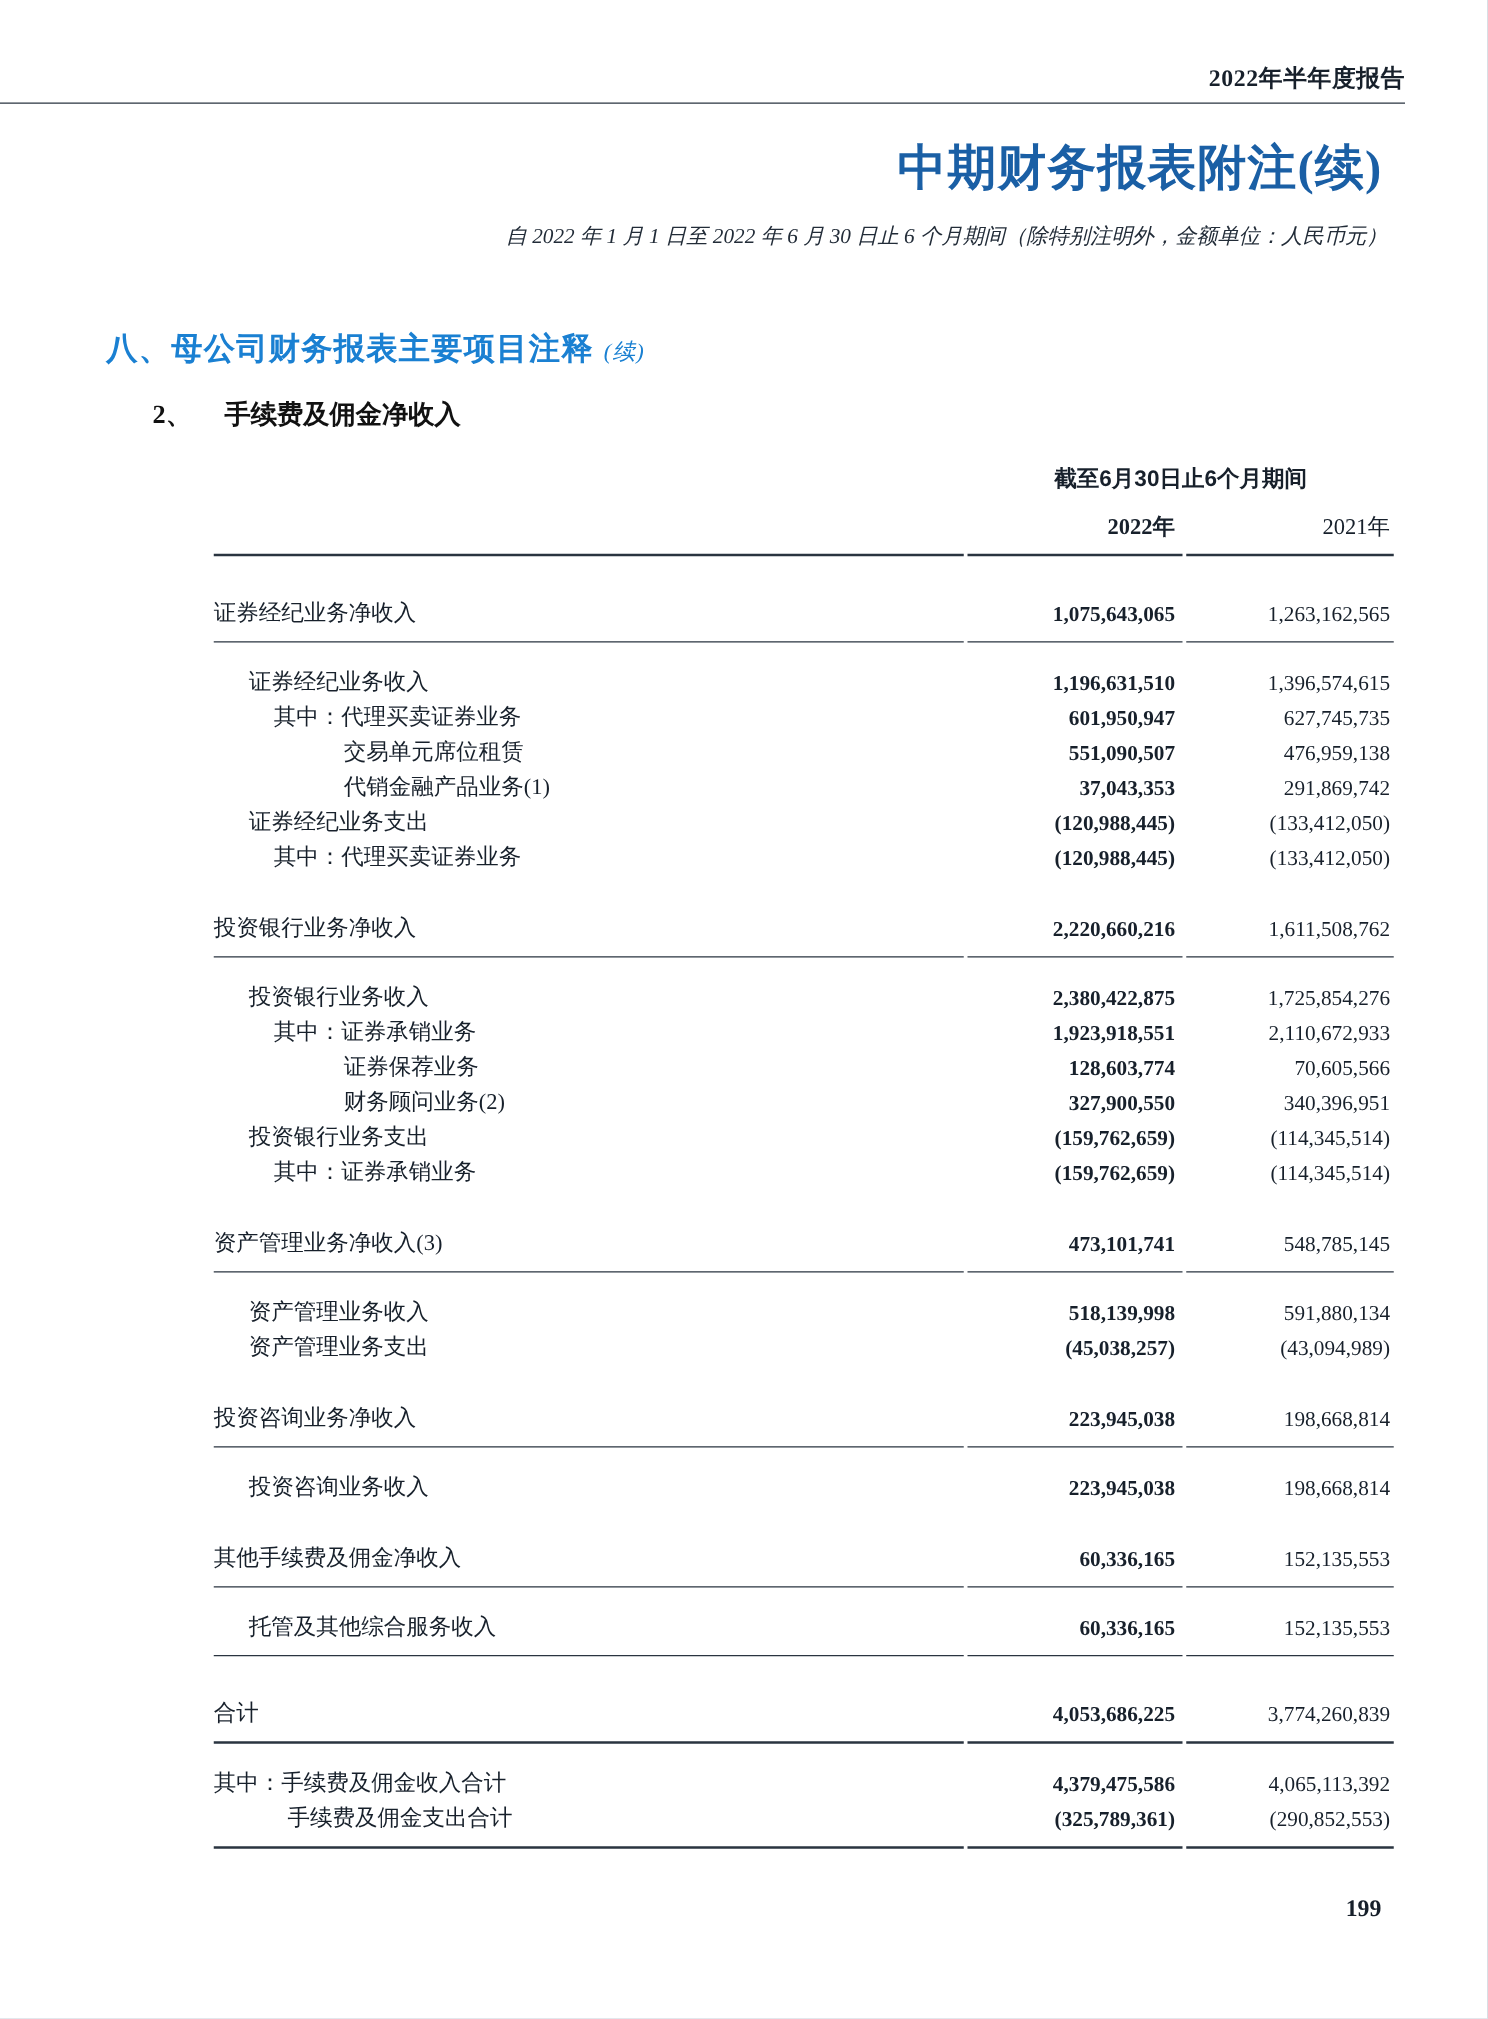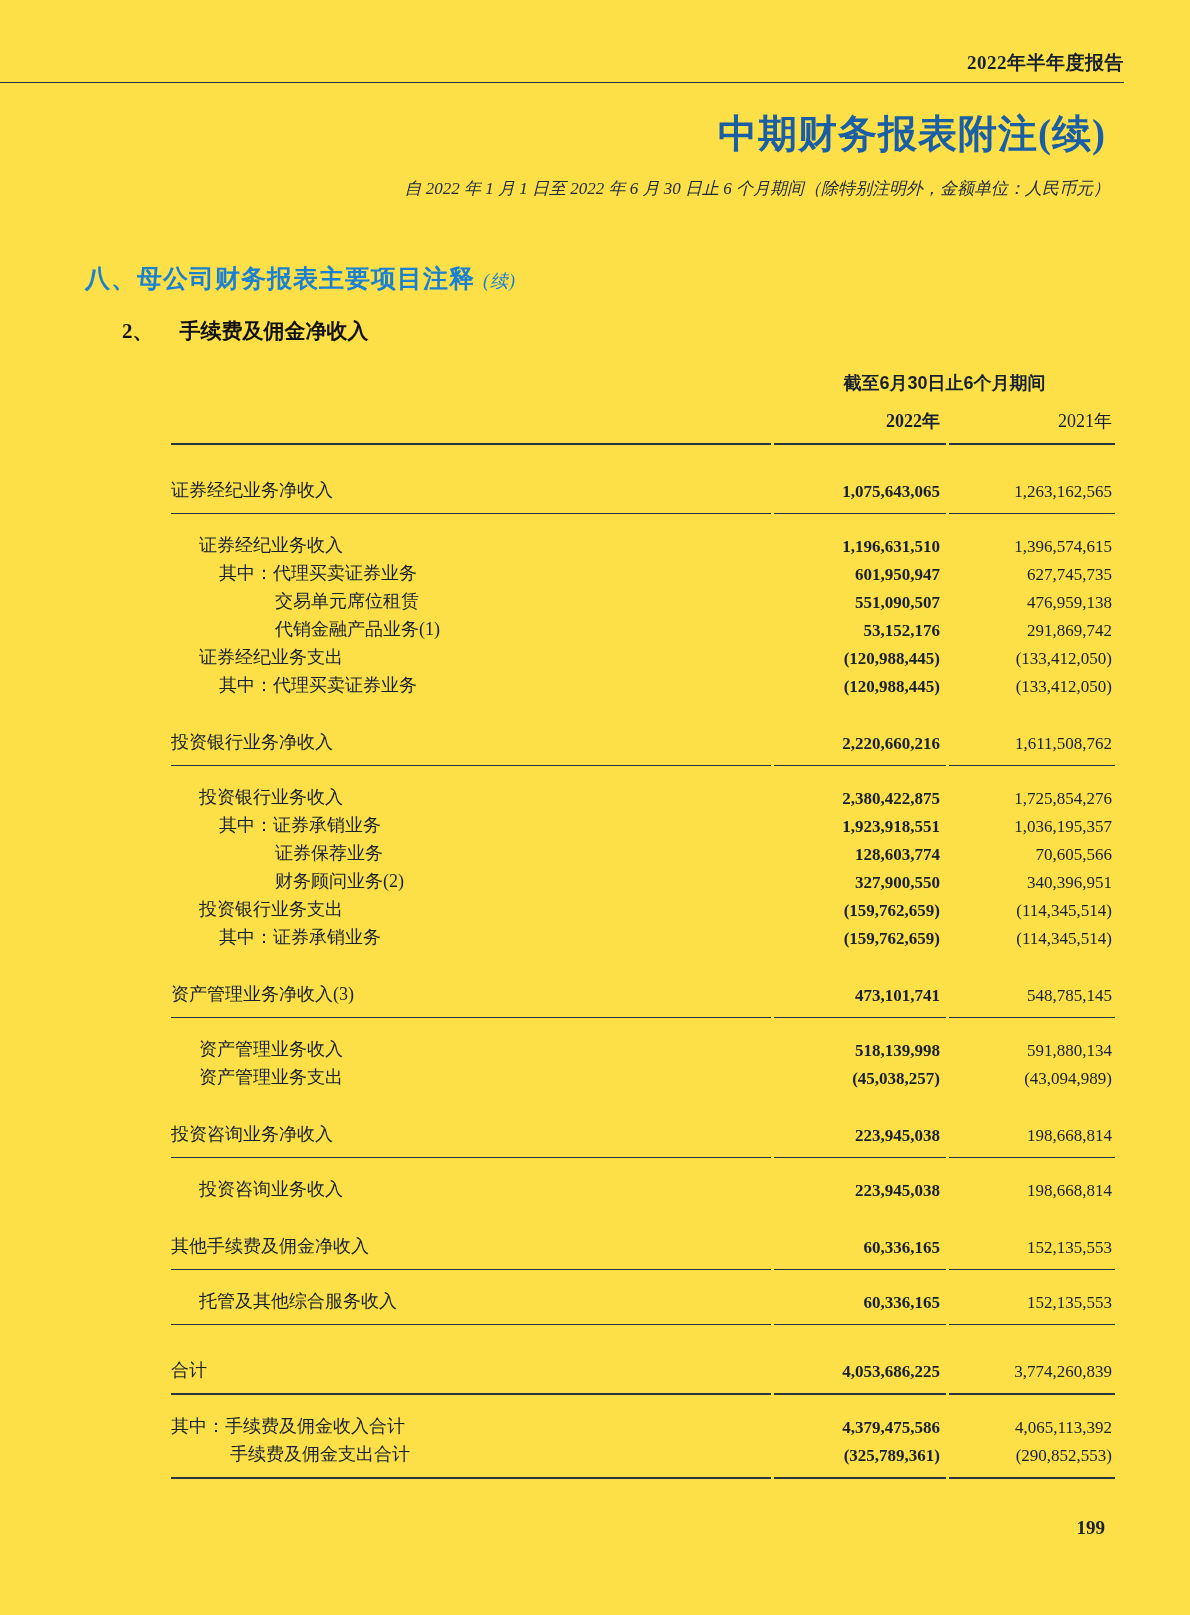--- a/index.html
+++ b/index.html
@@ -1,20 +1,20 @@
 <!DOCTYPE html>
 <html><head>
 <meta charset="utf-8">
 <style>
   html,body{margin:0;padding:0;background:#b9c6d2;}
   .page{
     position:relative;
     width:1190px;height:1615px;
     margin:0 auto;
-    background:#fde047;
+    background:#ffffff;
     font-family:"Liberation Serif","DejaVu Serif",serif;
     color:#17202b;
     overflow:hidden;
   }
   
   .report-header{
     padding:50px 66px 6px 0;
     text-align:right;
     font-size:19px;
     font-weight:bold;
@@ -171,21 +171,21 @@
             <td class="v v2022">601,950,947</td>
             <td class="v v2021">627,745,735</td>
           </tr>
           <tr class="row rule-none">
             <td class="lbl ind-3">交易单元席位租赁</td>
             <td class="v v2022">551,090,507</td>
             <td class="v v2021">476,959,138</td>
           </tr>
           <tr class="row rule-none">
             <td class="lbl ind-3">代销金融产品业务(1)</td>
-            <td class="v v2022">53,152,176</td>
+            <td class="v v2022">37,043,353</td>
             <td class="v v2021">291,869,742</td>
           </tr>
           <tr class="row rule-none">
             <td class="lbl ind-1">证券经纪业务支出</td>
             <td class="v v2022">(120,988,445)</td>
             <td class="v v2021">(133,412,050)</td>
           </tr>
           <tr class="row rule-none">
             <td class="lbl ind-2">其中：代理买卖证券业务</td>
             <td class="v v2022">(120,988,445)</td>
@@ -203,21 +203,21 @@
             <td colspan="3"></td>
           </tr>
           <tr class="row rule-none">
             <td class="lbl ind-1">投资银行业务收入</td>
             <td class="v v2022">2,380,422,875</td>
             <td class="v v2021">1,725,854,276</td>
           </tr>
           <tr class="row rule-none">
             <td class="lbl ind-2">其中：证券承销业务</td>
             <td class="v v2022">1,923,918,551</td>
-            <td class="v v2021">1,036,195,357</td>
+            <td class="v v2021">2,110,672,933</td>
           </tr>
           <tr class="row rule-none">
             <td class="lbl ind-3">证券保荐业务</td>
             <td class="v v2022">128,603,774</td>
             <td class="v v2021">70,605,566</td>
           </tr>
           <tr class="row rule-none">
             <td class="lbl ind-3">财务顾问业务(2)</td>
             <td class="v v2022">327,900,550</td>
             <td class="v v2021">340,396,951</td>

